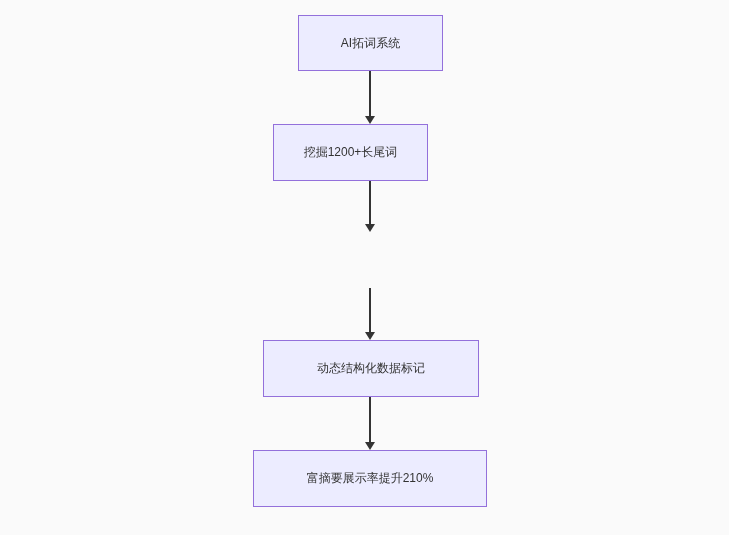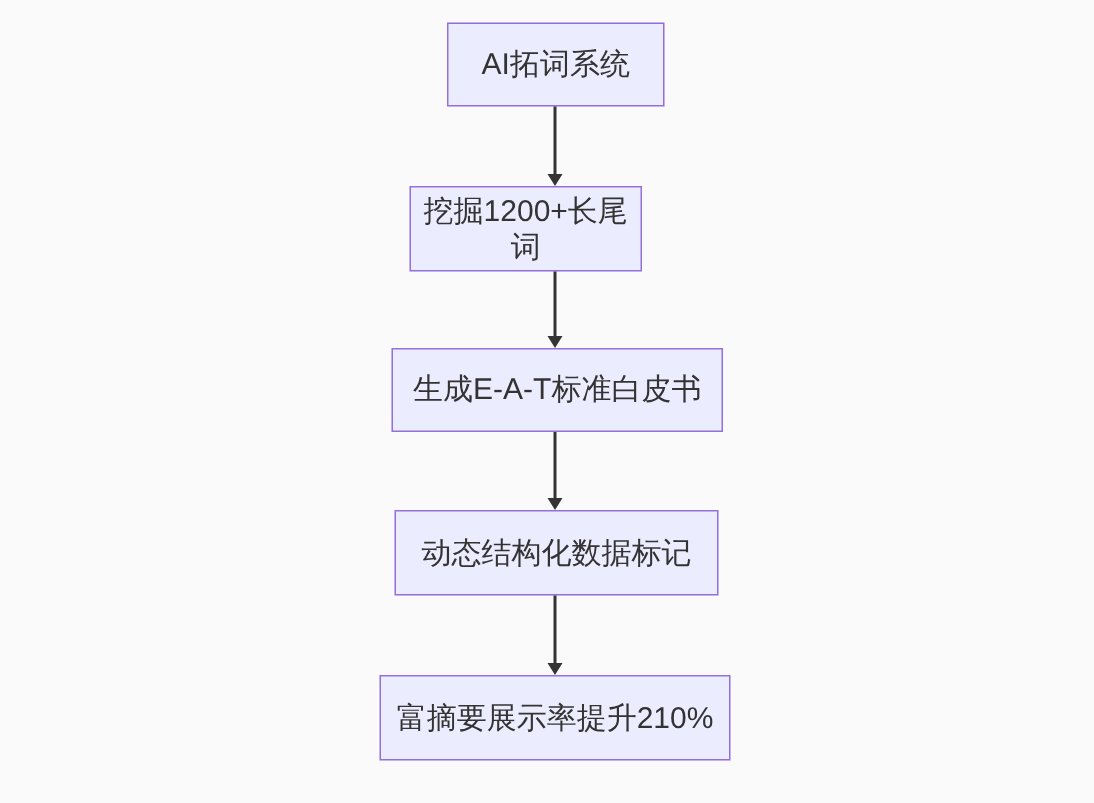--- a/index.html
+++ b/index.html
@@ -24,21 +24,21 @@
   }
   .node {
     position: absolute;
     background: var(--node-fill);
     border: 1px solid var(--node-border);
     color: var(--text);
     display: flex;
     align-items: center;
     justify-content: center;
     text-align: center;
-    font-size: 20px;
+    font-size: 12px;
     line-height: 1.2;
   }
   .node1 { left: 298px; top: 15px;  width: 145px; height: 56px; }
   .node2 { left: 273px; top: 124px; width: 155px; height: 57px; }
   .node3 { left: 261px; top: 232px; width: 221px; height: 56px; }
   .node4 { left: 263px; top: 340px; width: 216px; height: 57px; text-align: right; }
   .node5 { left: 253px; top: 450px; width: 234px; height: 57px; }
 
   .arrow {
     position: absolute;
@@ -84,23 +84,20 @@
 
   <div class="node node2">
     <span>挖掘1200+长尾词</span>
   </div>
 
   <div class="arrow a2">
     <div class="line"></div>
     <div class="head"></div>
   </div>
 
-  <div class="node node3">
-    <span>生成E-A-T标准白皮书</span>
-  </div>
 
   <div class="arrow a3">
     <div class="line"></div>
     <div class="head"></div>
   </div>
 
   <div class="node node4">
     <span>动态结构化数据标记</span>
   </div>
 

